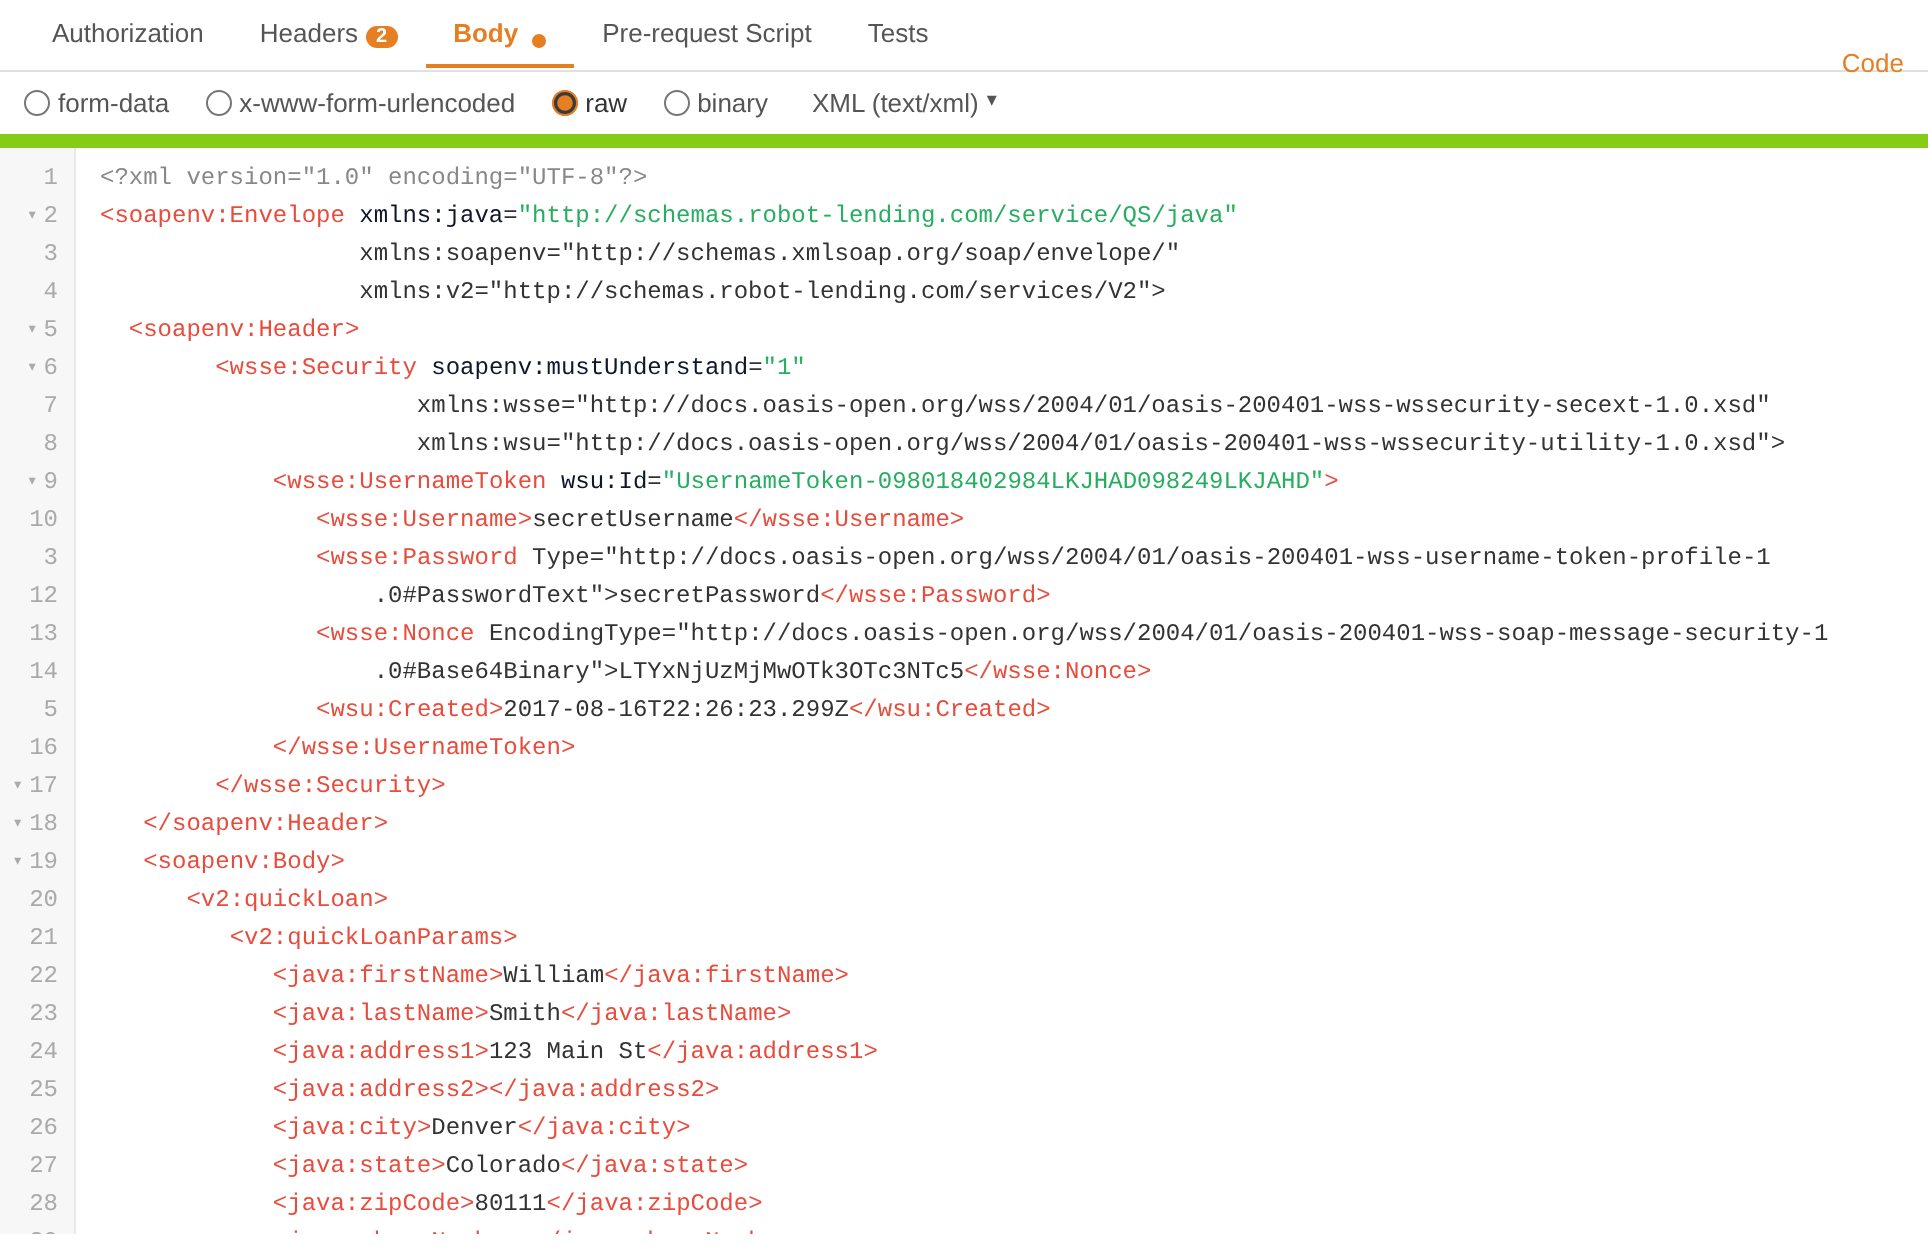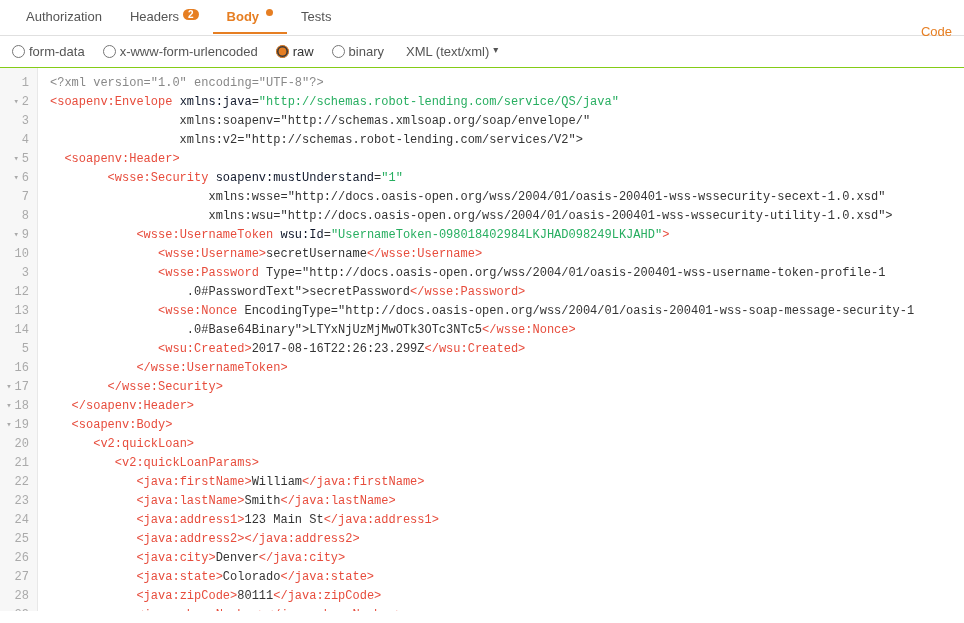--- a/index.html
+++ b/index.html
@@ -14,21 +14,21 @@
       background: #fff;
       height: 36px;
     }
     .top-tab {
       padding: 8px 14px;
       cursor: pointer;
       color: #555;
       font-size: 13px;
       border-bottom: 2px solid transparent;
       display: flex;
-      align-items: flex-start;
+      align-items: flex-end;
       gap: 4px;
       user-select: none;
     }
     .top-tab.active {
       color: #e67e22;
       border-bottom: 2px solid #e67e22;
       font-weight: bold;
     }
     .badge {
       background: #e67e22;
@@ -52,21 +52,21 @@
       cursor: pointer;
       margin-top: 28px;
     }
 
     
     .body-subbar {
       display: flex;
       align-items: center;
       padding: 8px 12px;
       gap: 18px;
-      border-bottom: 1px solid #84cc16;
+      border-bottom: 7px solid #84cc16;
       background: #fff;
     }
     .radio-group {
       display: flex;
       align-items: center;
       gap: 4px;
       font-size: 13px;
       color: #555;
       cursor: pointer;
     }
@@ -137,20 +137,23 @@
   </div>
   <div class="top-tab">
     <span>Headers</span>
     <span class="badge">2</span>
   </div>
   <div class="top-tab active">
     <span>Body</span>
     <span class="dot"></span>
   </div>
   <div class="top-tab">
+    <span>Pre-request Script</span>
+  </div>
+  <div class="top-tab">
     <span>Tests</span>
   </div>
   <div class="code-link">Code</div>
 </div>
 
 <div class="body-subbar">
   <label class="radio-group">
     <input type="radio" name="bodytype" style="">
     <span>form-data</span>
   </label>

